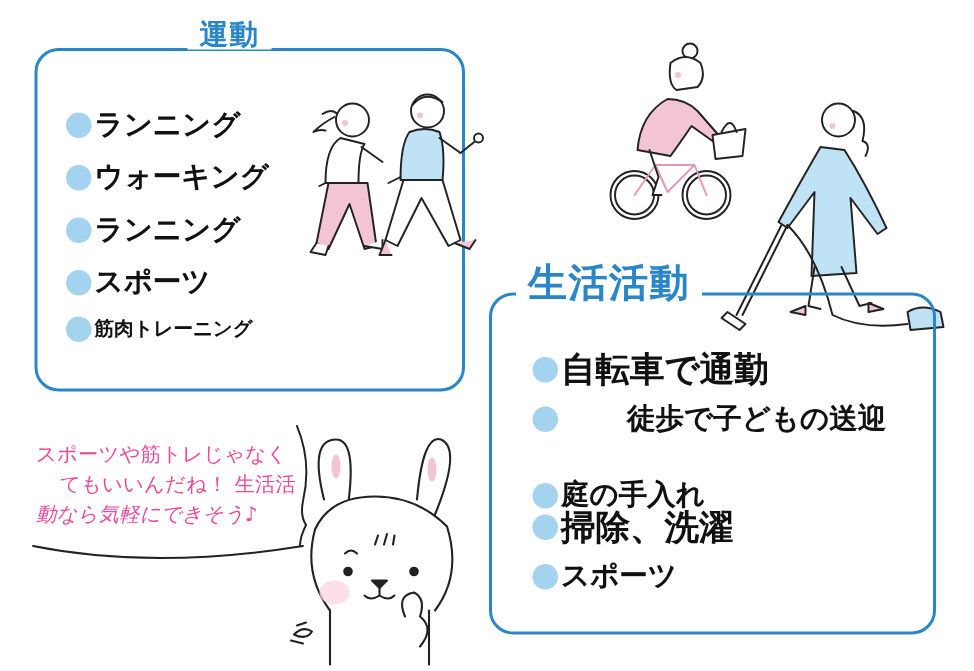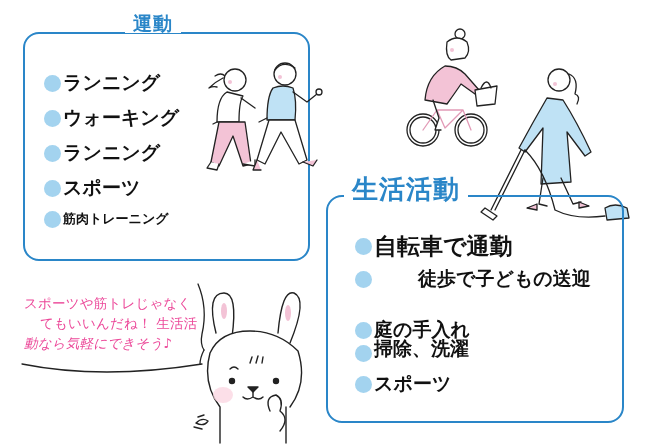--- a/index.html
+++ b/index.html
@@ -146,21 +146,21 @@
   <span>自転車で通勤</span>
 </div>
 <div class="item" style="left:355px; top:266px; font-size:19px;gap:44px;">
   <span class="dot"></span>
   <span>徒歩で子どもの送迎</span>
 </div>
 <div class="item" style="left:355px; top:301px; font-size:19px;margin-top:16px;">
   <span class="dot"></span>
   <span>庭の手入れ</span>
 </div>
-<div class="item" style="left:355px; top:336px; font-size:19px;align-items:flex-end;">
+<div class="item" style="left:355px; top:336px; font-size:23px;">
   <span class="dot"></span>
   <span>掃除、洗濯</span>
 </div>
 <div class="item" style="left:355px; top:371px; font-size:19px;">
   <span class="dot"></span>
   <span>スポーツ</span>
 </div>
 
 <svg style="left:18px; top:280px;" width="200" height="100" viewBox="0 0 200 100">
   <g stroke="#222" stroke-width="1.3" fill="none" stroke-linecap="round">

